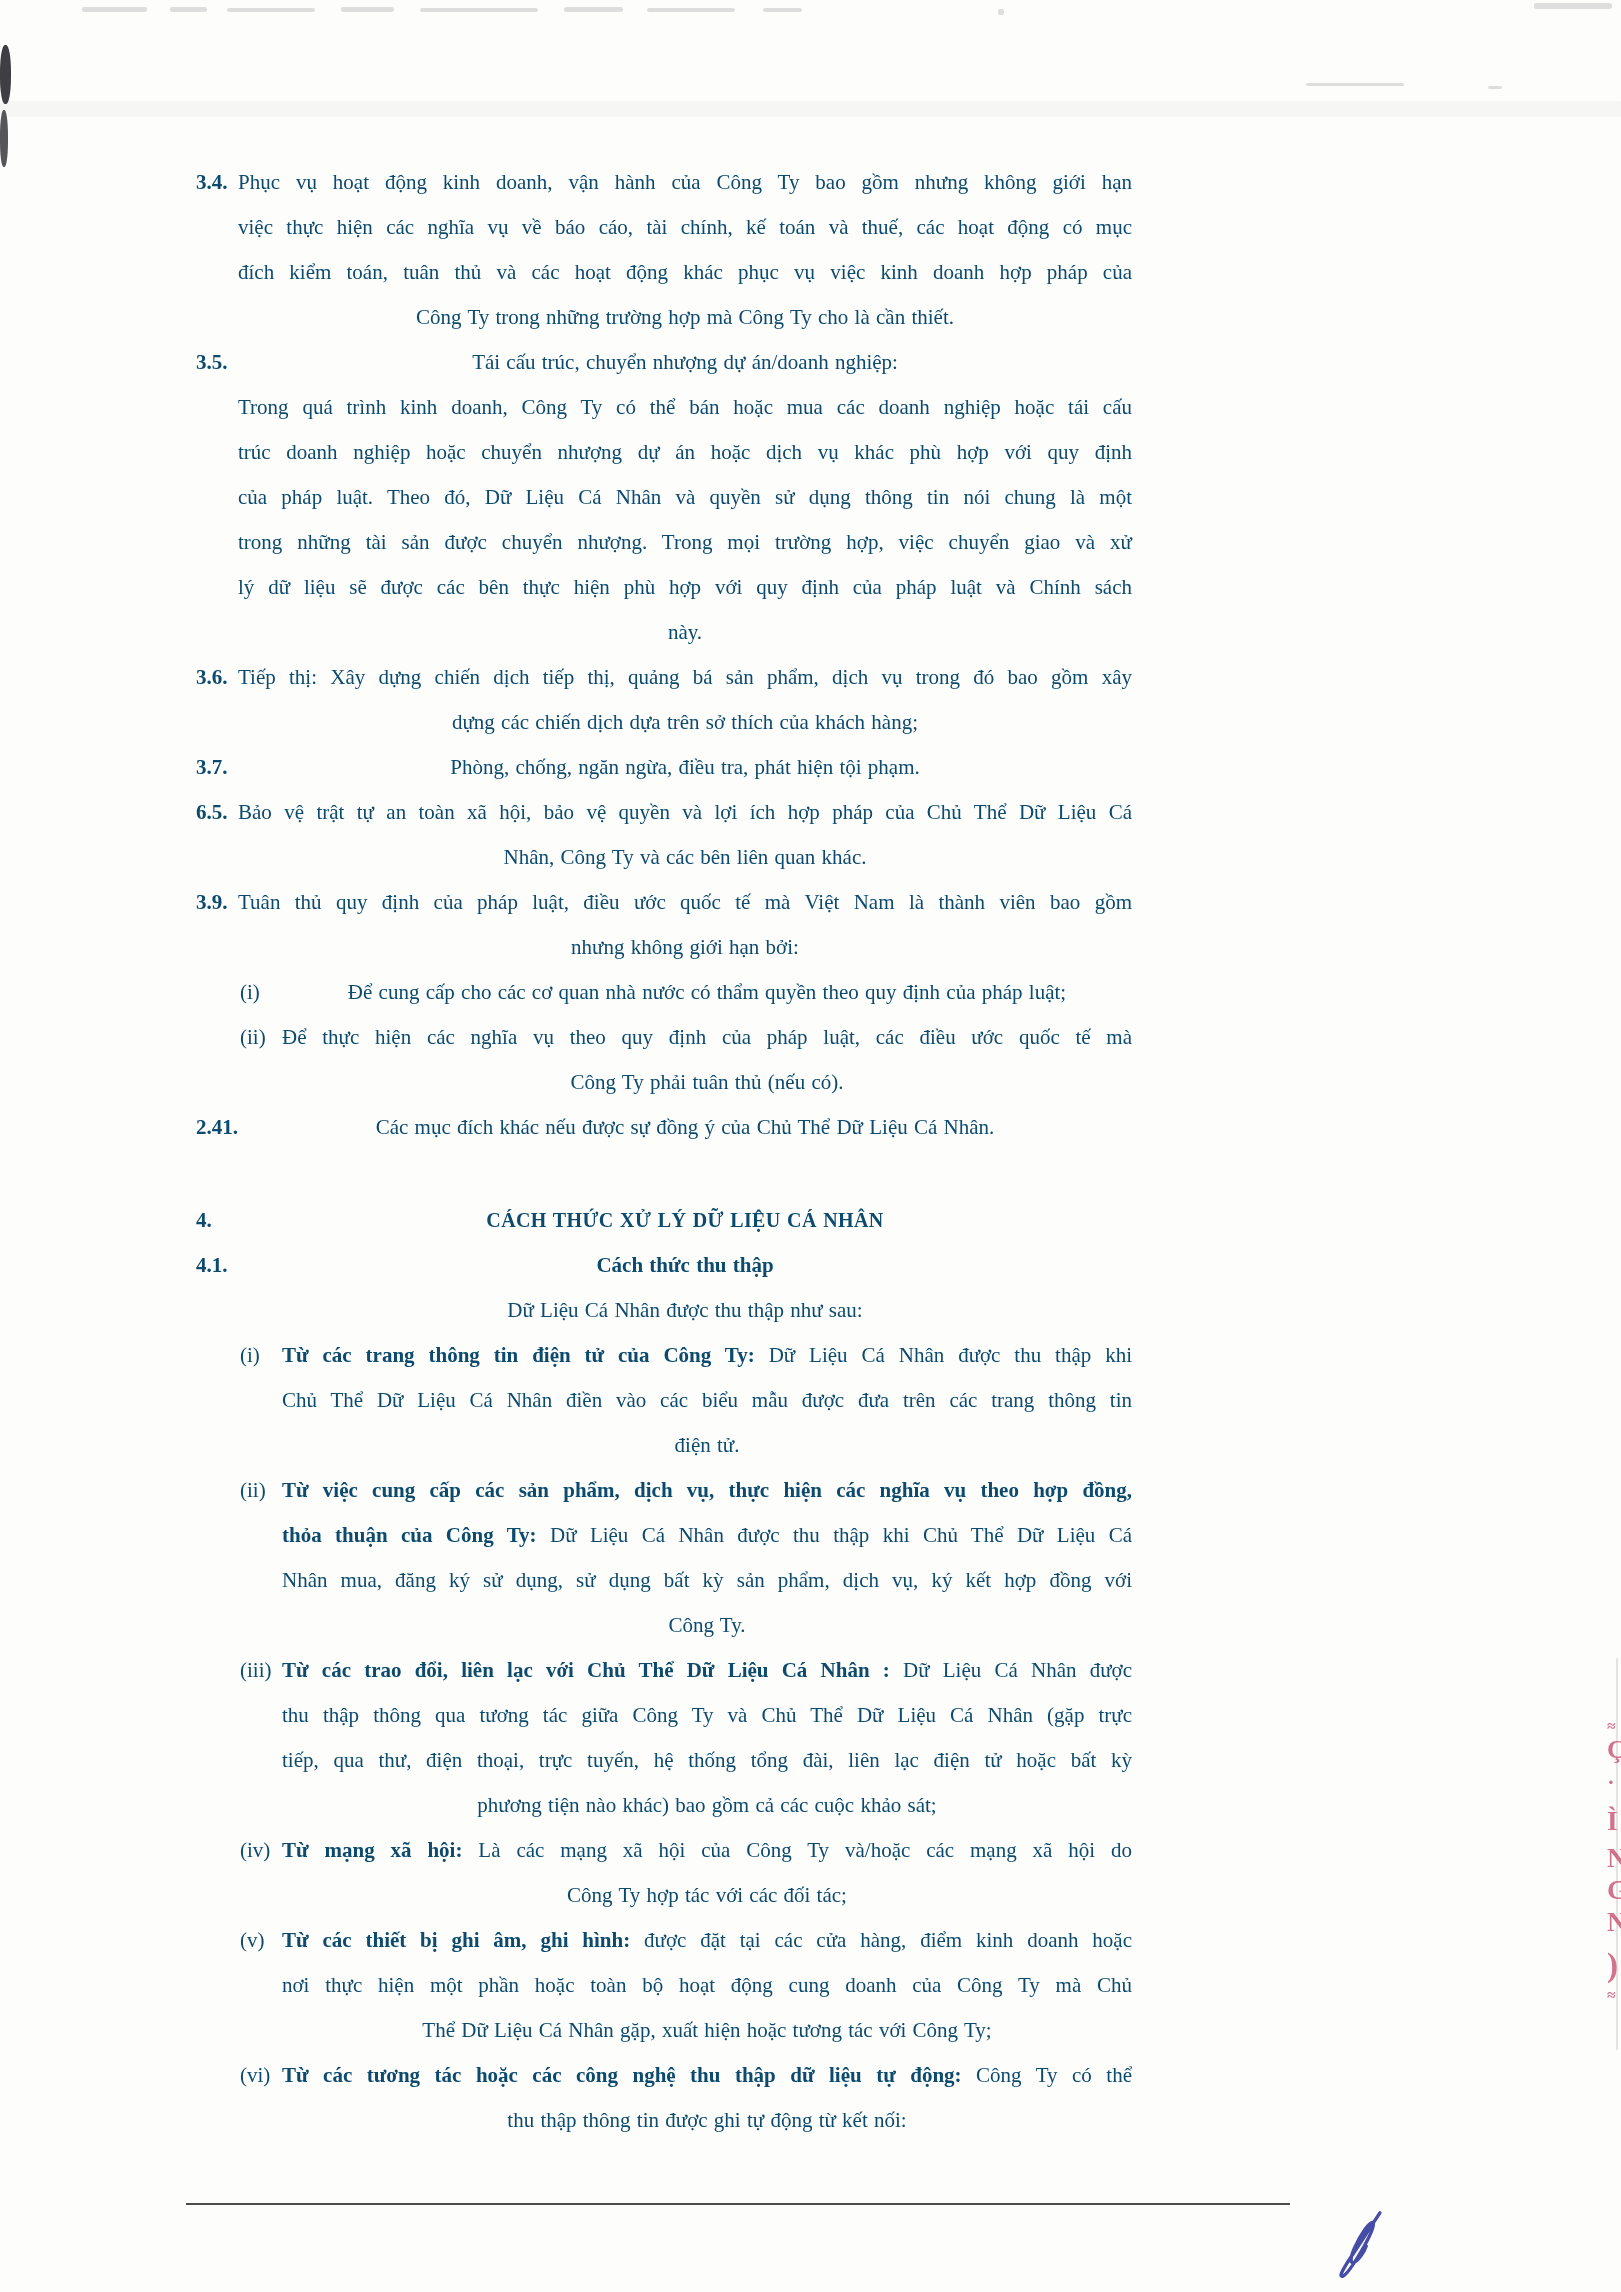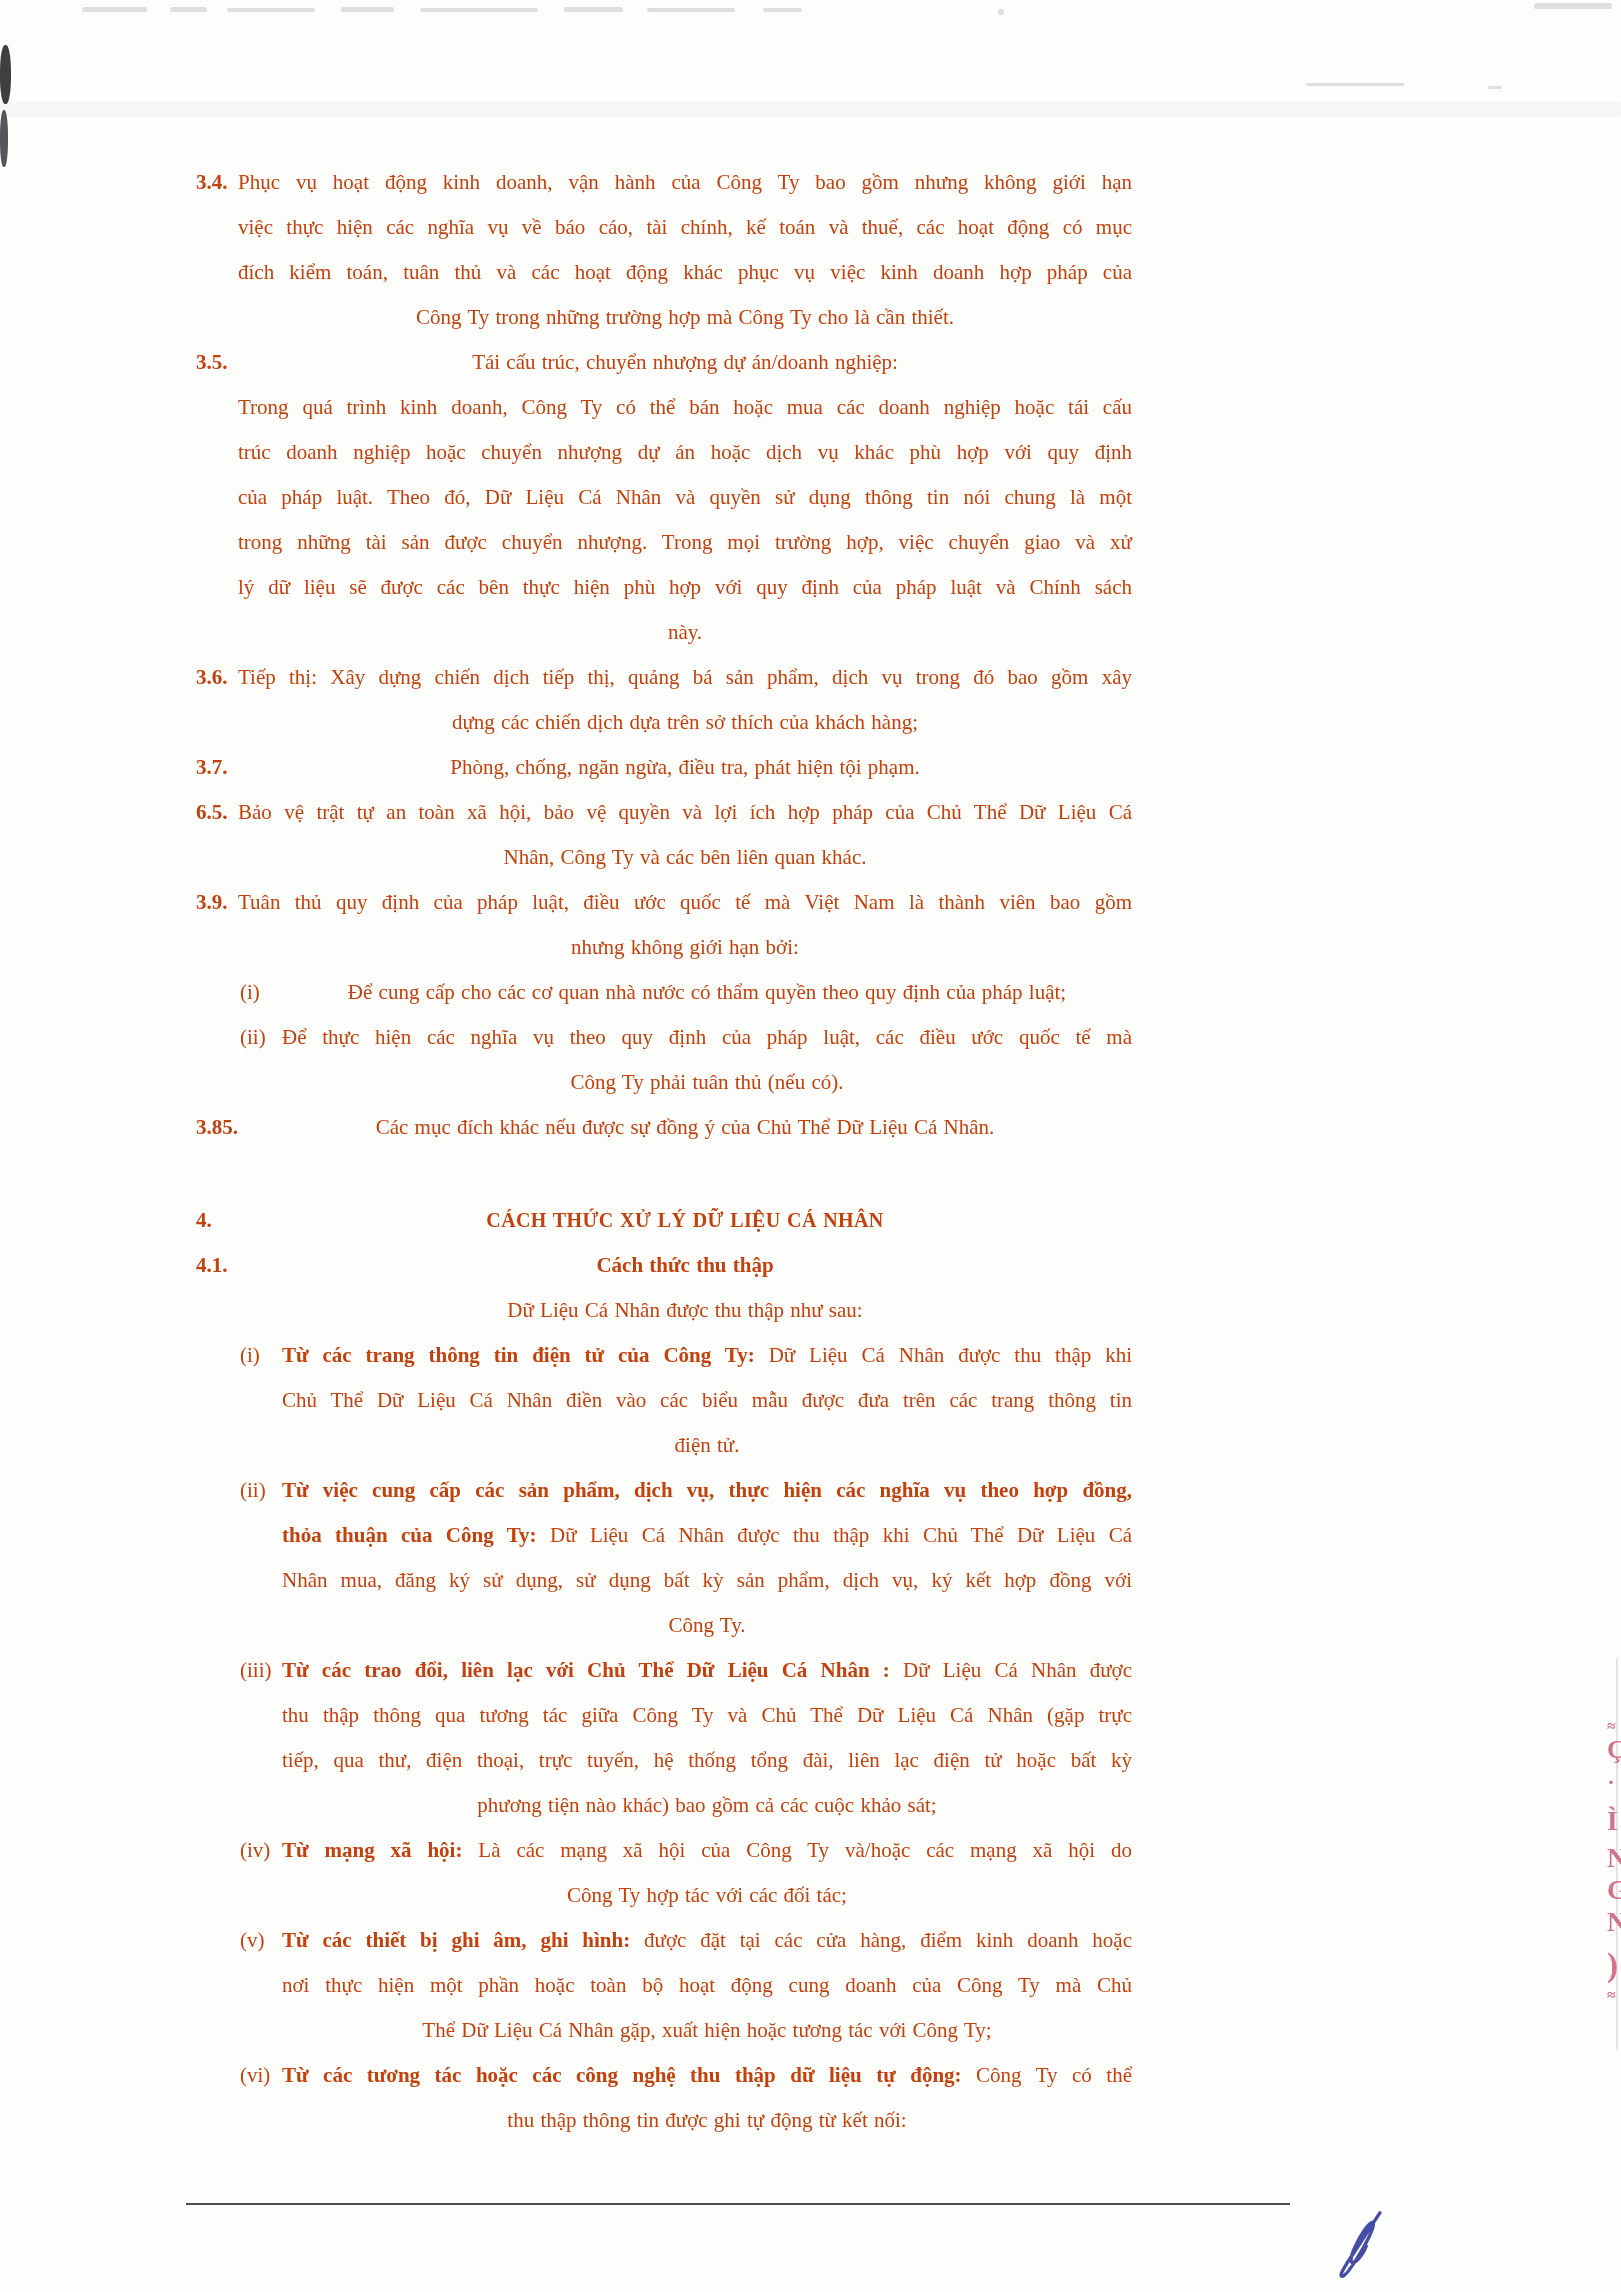--- a/index.html
+++ b/index.html
@@ -55,21 +55,21 @@
       <div class="speck" style="left: 763px; top: 7.8px; width: 39px; height: 3.9px; background: rgb(222, 222, 222);"></div>
       <div class="speck" style="left: 998px; top: 8.8px; width: 5.9px; height: 5.9px; background: rgb(222, 222, 222);"></div>
       <div class="speck" style="left: 1534px; top: 2.9px; width: 78px; height: 5.9px; background: rgb(222, 222, 222);"></div>
       <div class="speck" style="left: 1306px; top: 83px; width: 98px; height: 2.9px; background: rgb(222, 222, 222);"></div>
       <div class="speck" style="left: 1488px; top: 86px; width: 13.7px; height: 2.9px; background: rgb(222, 222, 222);"></div>
       <div class="speck" style="left: 0px; top: 101px; width: 1621px; height: 15.7px; background: rgb(246, 246, 245);"></div>
       <div class="speck" style="left: 1616px; top: 1658px; width: 2px; height: 392px; background: rgb(227, 227, 227);"></div>
       <div class="smudge" style="left: 0px; top: 45px; width: 10.8px; height: 59px; background: rgb(63, 63, 67);"></div>
       <div class="smudge" style="left: 0px; top: 110px; width: 7.8px; height: 57px; background: rgb(85, 85, 90);"></div>
     </div>
-  <div class="content" id="content" style="color: #c2410c;">
+  <div class="content" id="content" style="color: #0c4a6e;">
       <div class="block lvl1">
         <span class="marker b">3.4.</span>
         <div class="ln j"><span>Phục vụ hoạt động kinh doanh, vận hành của Công Ty bao gồm nhưng không giới hạn</span></div>
         <div class="ln j"><span>việc thực hiện các nghĩa vụ về báo cáo, tài chính, kế toán và thuế, các hoạt động có mục</span></div>
         <div class="ln j"><span>đích kiểm toán, tuân thủ và các hoạt động khác phục vụ việc kinh doanh hợp pháp của</span></div>
         <div class="ln"><span>Công Ty trong những trường hợp mà Công Ty cho là cần thiết.</span></div>
       </div>
       <div class="block lvl1">
         <span class="marker b">3.5.</span>
         <div class="ln"><span>Tái cấu trúc, chuyển nhượng dự án/doanh nghiệp:</span></div>
@@ -102,21 +102,21 @@
       <div class="block lvl2">
         <span class="marker">(i)</span>
         <div class="ln"><span>Để cung cấp cho các cơ quan nhà nước có thẩm quyền theo quy định của pháp luật;</span></div>
       </div>
       <div class="block lvl2">
         <span class="marker">(ii)</span>
         <div class="ln j"><span>Để thực hiện các nghĩa vụ theo quy định của pháp luật, các điều ước quốc tế mà</span></div>
         <div class="ln"><span>Công Ty phải tuân thủ (nếu có).</span></div>
       </div>
       <div class="block lvl1">
-        <span class="marker b">3.85.</span>
+        <span class="marker b">2.41.</span>
         <div class="ln"><span>Các mục đích khác nếu được sự đồng ý của Chủ Thể Dữ Liệu Cá Nhân.</span></div>
       </div>
       <div class="block lvl1 hd" style="margin-top: 48px;">
         <span class="marker b">4.</span>
         <div class="ln"><span class="b">CÁCH THỨC XỬ LÝ DỮ LIỆU CÁ NHÂN</span></div>
       </div>
       <div class="block lvl1">
         <span class="marker b">4.1.</span>
         <div class="ln"><span class="b i">Cách thức thu thập</span></div>
       </div>

